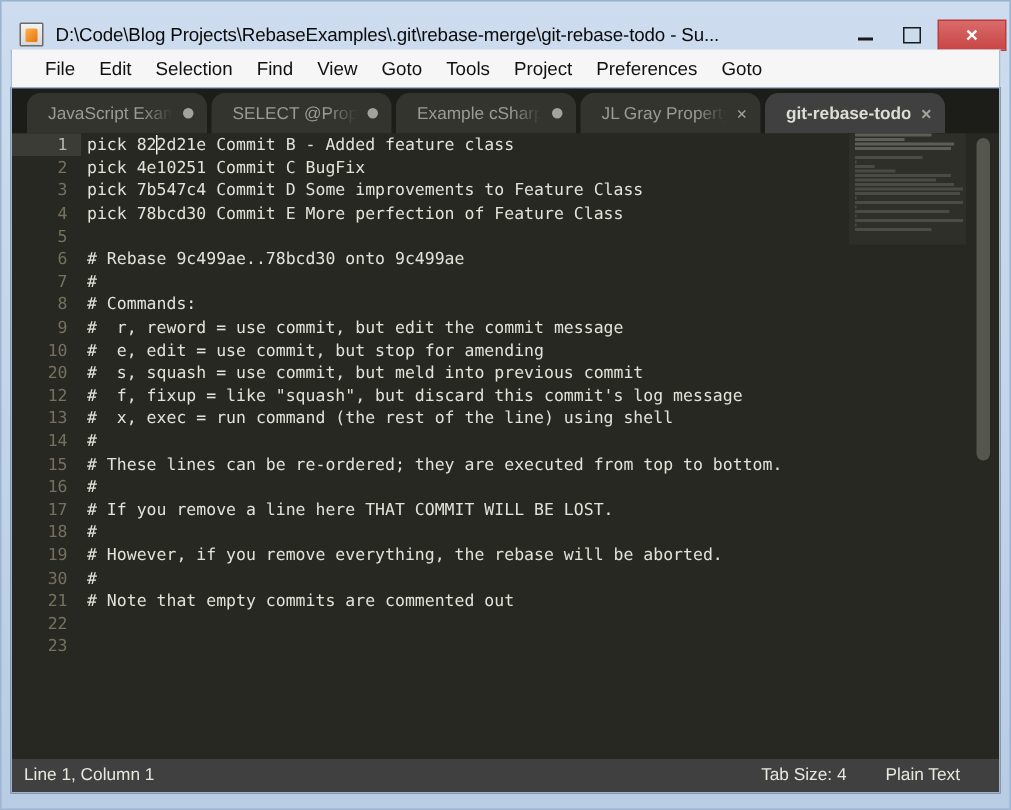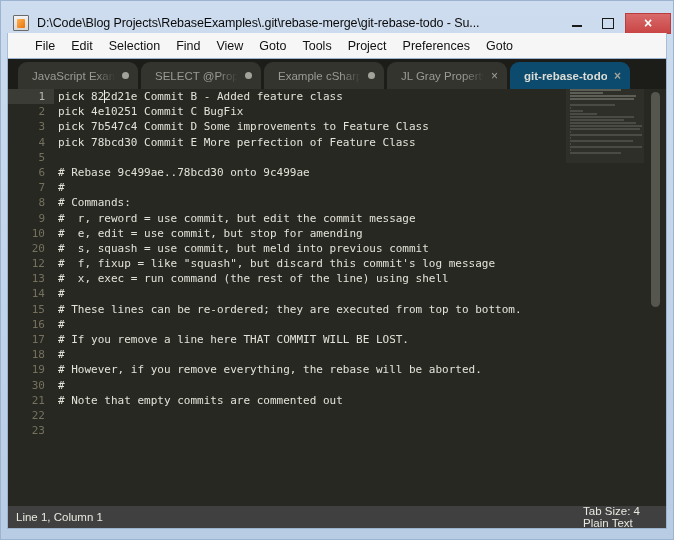--- a/index.html
+++ b/index.html
@@ -58,21 +58,21 @@
     position: absolute; left: 0; top: 0; width: 100%; height: 100%;
     display: flex; align-items: center; justify-content: center;
     color: #fff; font-size: 14px; font-weight: bold; line-height: 1;
   }
 
   
   #menubar {
     position: absolute; left: 6px; top: 32px; right: 6px; height: 25px;
     background: #f6f6f6;
     border-left: 1px solid #a8bdd6; border-right: 1px solid #a8bdd6;
-    display: flex; align-items: center; padding-left: 19px;
+    display: flex; align-items: center; padding-left: 14px;
   }
   .menu-item {
     font-size: 12.5px; color: #111; padding: 3px 8px; cursor: default;
     white-space: nowrap;
   }
 
   
   #shell {
     position: absolute; left: 6px; top: 57px; right: 6px; bottom: 10px;
     background: #272822;
@@ -93,21 +93,21 @@
     background: #33342e;
     color: #9a9b93;
     font-size: 11.5px; white-space: nowrap;
     border-radius: 9px 9px 0 0;
     margin-right: 3px;
     max-width: 120px;
     overflow: hidden;
     cursor: default;
   }
   .tab.active {
-    background: #0c4a6e; color: #ddddd5; font-weight: bold;
+    background: #404040; color: #ddddd5; font-weight: bold;
   }
   .tab-label {
     overflow: hidden; text-overflow: clip; max-width: 88px;
     -webkit-mask-image: linear-gradient(to right,#000 76%,transparent 100%);
     mask-image: linear-gradient(to right,#000 76%,transparent 100%);
   }
   .tab.active .tab-label {
     -webkit-mask-image: none; mask-image: none; max-width: none;
   }
   .tab-dot {
@@ -177,21 +177,21 @@
   }
 
   
   #statusbar {
     position: absolute; left: 0; right: 0; bottom: 0; height: 22px;
     background: #404040;
     display: flex; align-items: center;
     color: #e8e8e0; font-size: 11.5px;
   }
   #status-left { margin-left: 8px; }
-  #status-right { margin-left: auto; display: flex; align-items: flex-start; flex-direction: column; }
+  #status-right { margin-left: auto; display: flex; align-items: flex-end; }
   #status-right > div { margin-right: 26px; white-space: nowrap; }
 </style>
 </head>
 <body>
 
 <div id="window">
 
   <div id="titlebar">
     <div id="app-icon"></div>
     <div id="title-text">D:\Code\Blog Projects\RebaseExamples\.git\rebase-merge\git-rebase-todo - Su...</div>

